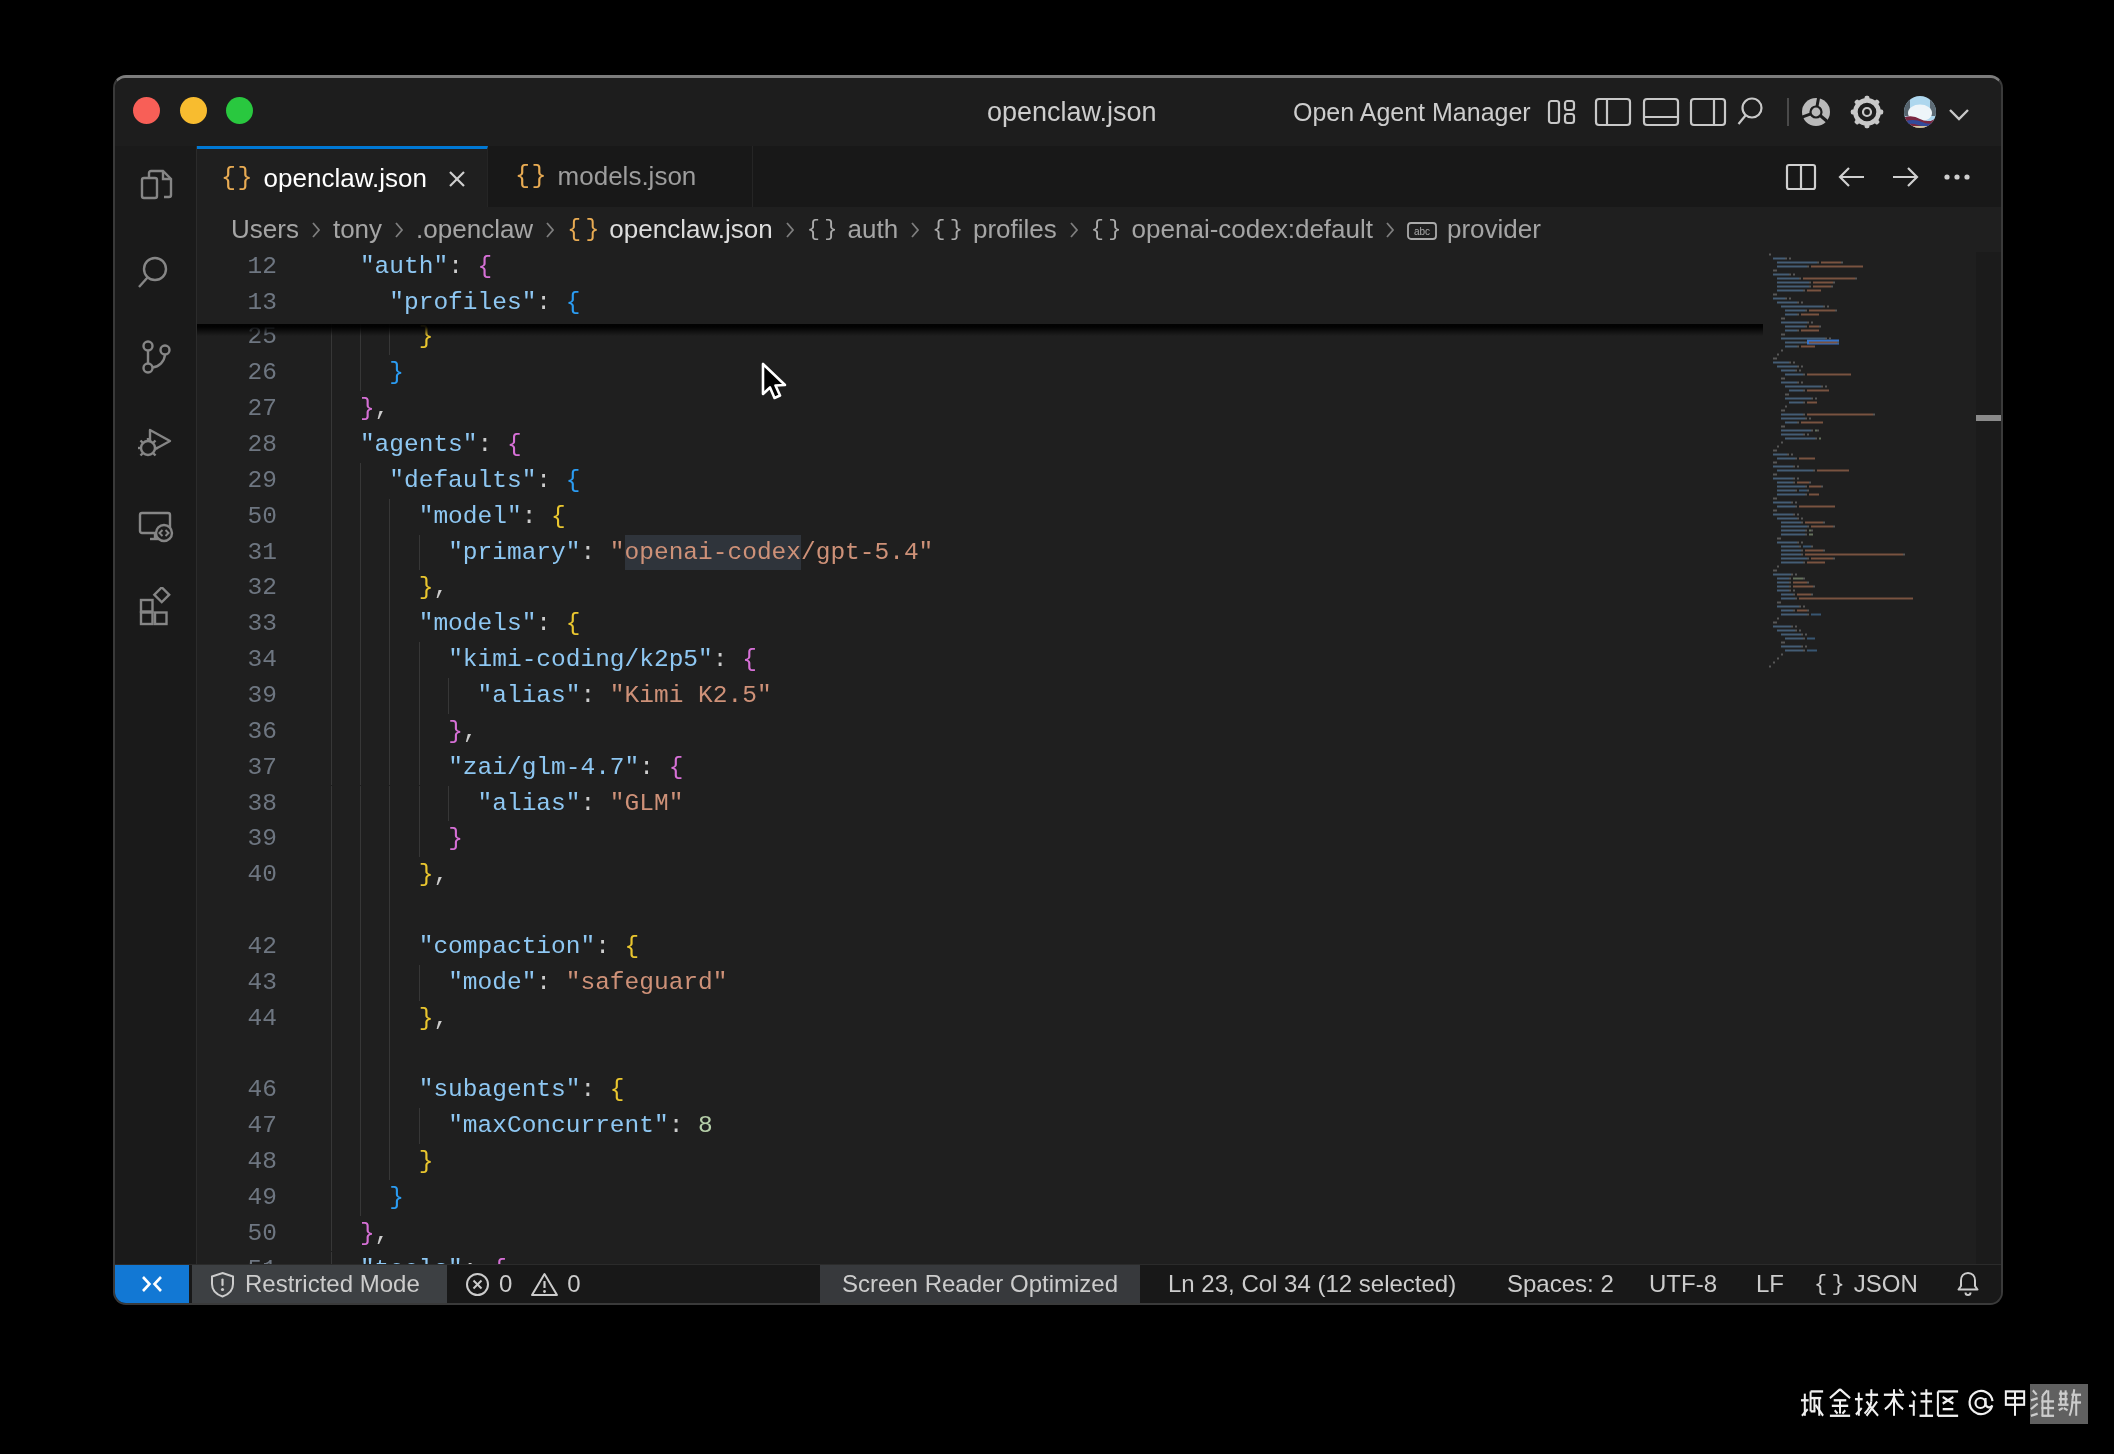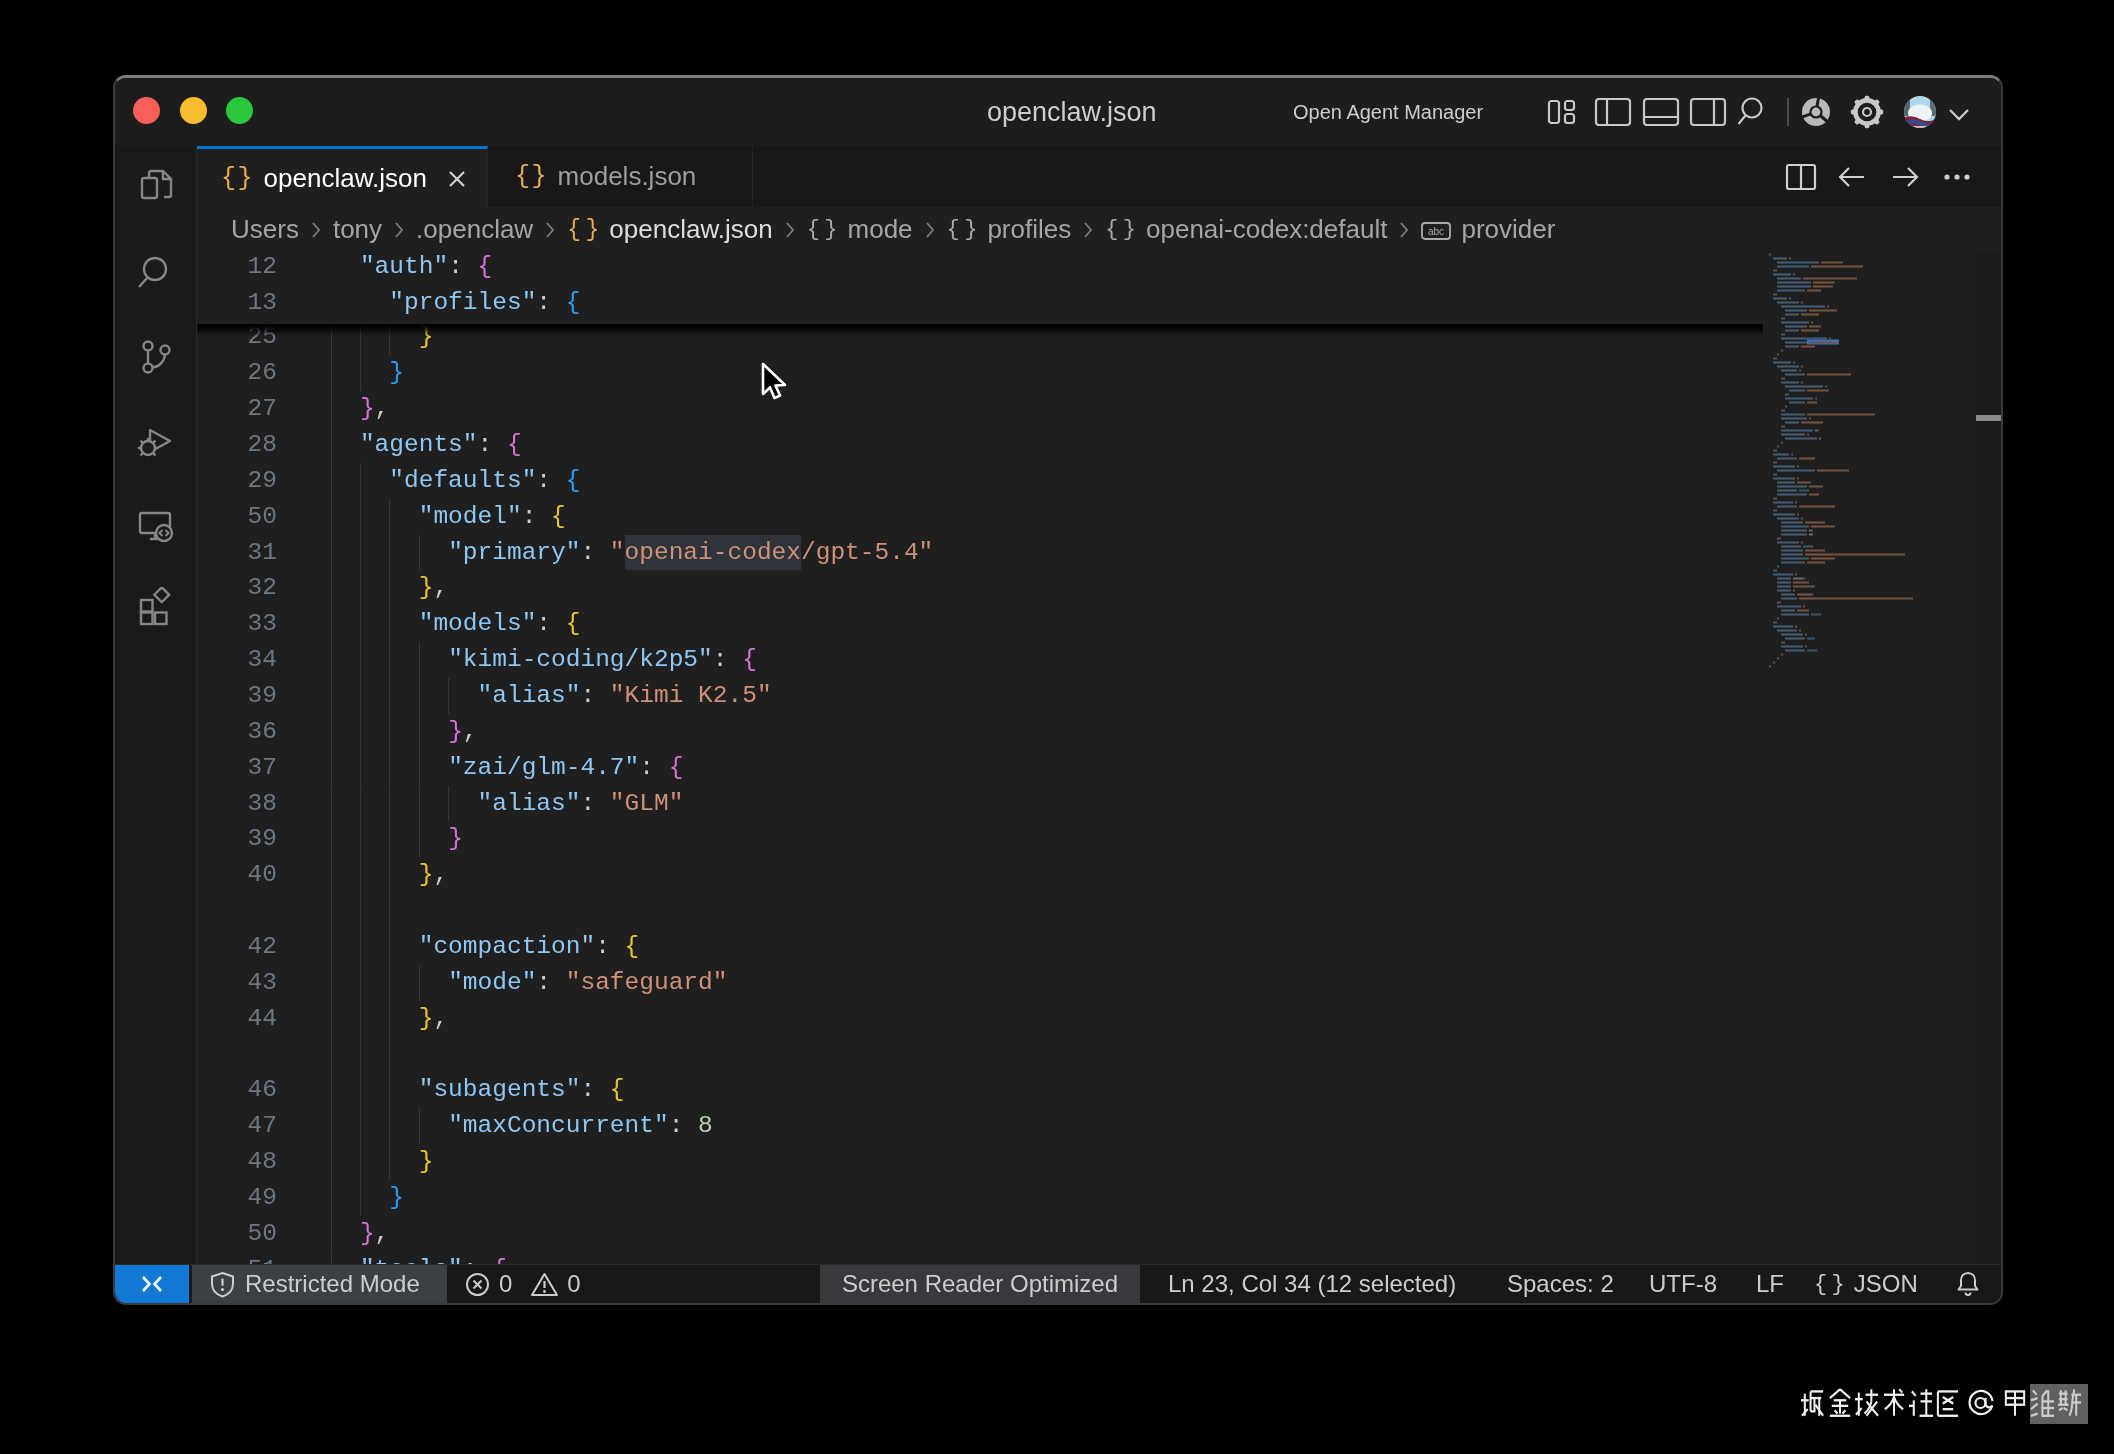--- a/index.html
+++ b/index.html
@@ -34,21 +34,21 @@
 #cursor{position:absolute;left:755px;top:362px}
 svg{display:block}
 </style></head>
 <body>
 <div id="win">
   <div id="titlebar">
     <div class="tl" style="left:18px;background:#f85f57"></div>
     <div class="tl" style="left:65px;background:#f8bc2f"></div>
     <div class="tl" style="left:111px;background:#29c83f"></div>
     <div id="titletext" style="left:872px">openclaw.json</div>
-    <div id="titletext2" style="position:absolute;left:1178px;top:0;height:68px;line-height:68px;font-size:20px;color:#cdcdcd">Open Agent Manager</div>
+    <div id="titletext2" style="position:absolute;left:1178px;top:0;height:68px;line-height:68px;font-size:25px;color:#cdcdcd">Open Agent Manager</div>
     <div class="ticon" style="left:1447px;top:34px">
         <svg width="34" height="34" viewBox="0 0 34 34">
           <rect x="4" y="6" width="10" height="22" rx="2.5" style="fill:none;stroke:#c8c8c8;stroke-width:2.2"></rect>
           <rect x="20" y="6" width="9" height="9" rx="2.5" style="fill:none;stroke:#c8c8c8;stroke-width:2.2"></rect>
           <rect x="20" y="19" width="9" height="9" rx="2.5" style="fill:none;stroke:#c8c8c8;stroke-width:2.2"></rect>
         </svg>
       </div>
       <div class="ticon" style="left:1499px;top:34px">
         <svg width="40" height="34" viewBox="0 0 40 34">
           <rect x="2" y="4" width="34" height="26" rx="3" style="fill:none;stroke:#c8c8c8;stroke-width:2.2"></rect>
@@ -241,21 +241,21 @@
               <polyline points="5,4 11,11 5,18" fill="none" stroke="#7e7e7e" stroke-width="1.8"></polyline>
             </svg>
             <span style="font-family:'Liberation Mono',monospace;color:#e8ab53;font-size:23px">{ }</span>
             <span style="width:10px"></span>
             <span style="color:#dddddd">openclaw.json</span>
             <svg width="16" height="22" viewBox="0 0 16 22" style="margin:0 9px">
               <polyline points="5,4 11,11 5,18" fill="none" stroke="#7e7e7e" stroke-width="1.8"></polyline>
             </svg>
             <span style="font-family:'Liberation Mono',monospace;color:#ababab;font-size:22px">{ }</span>
             <span style="width:10px"></span>
-            <span style="color:#a5a5a5">mode</span>
+            <span style="color:#a5a5a5">auth</span>
             <svg width="16" height="22" viewBox="0 0 16 22" style="margin:0 9px">
               <polyline points="5,4 11,11 5,18" fill="none" stroke="#7e7e7e" stroke-width="1.8"></polyline>
             </svg>
             <span style="font-family:'Liberation Mono',monospace;color:#ababab;font-size:22px">{ }</span>
             <span style="width:10px"></span>
             <span style="color:#a5a5a5">profiles</span>
             <svg width="16" height="22" viewBox="0 0 16 22" style="margin:0 9px">
               <polyline points="5,4 11,11 5,18" fill="none" stroke="#7e7e7e" stroke-width="1.8"></polyline>
             </svg>
             <span style="font-family:'Liberation Mono',monospace;color:#ababab;font-size:22px">{ }</span>

